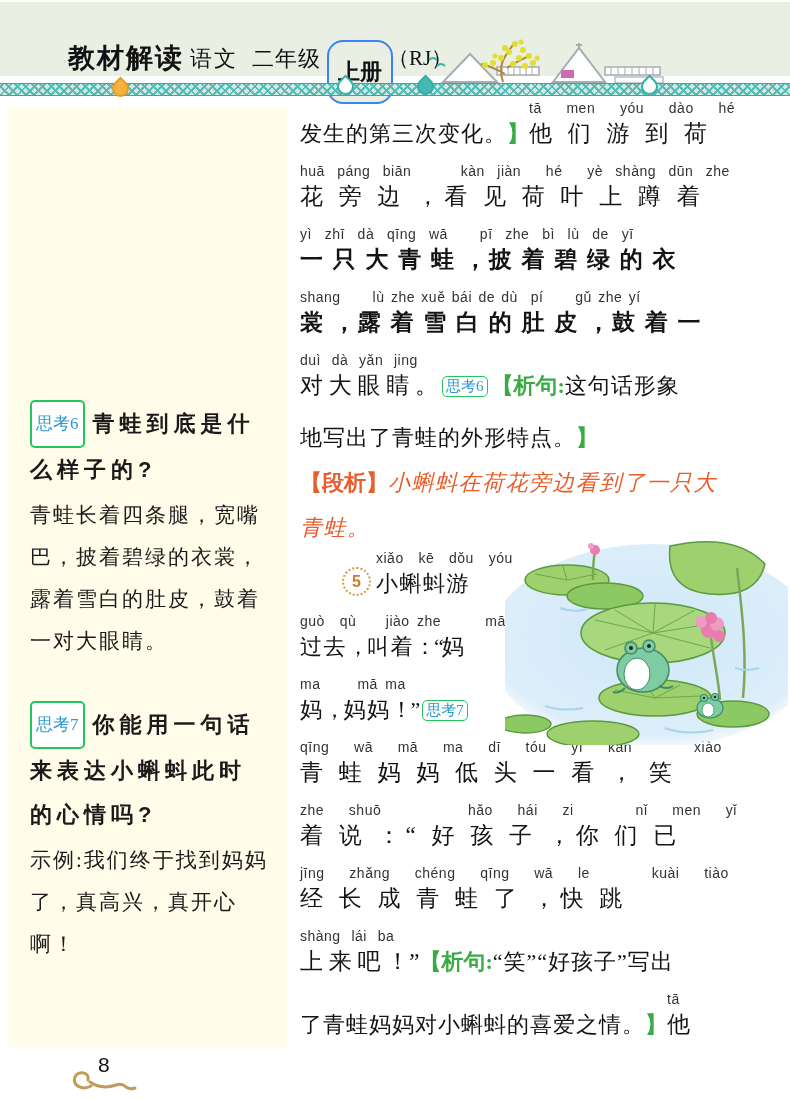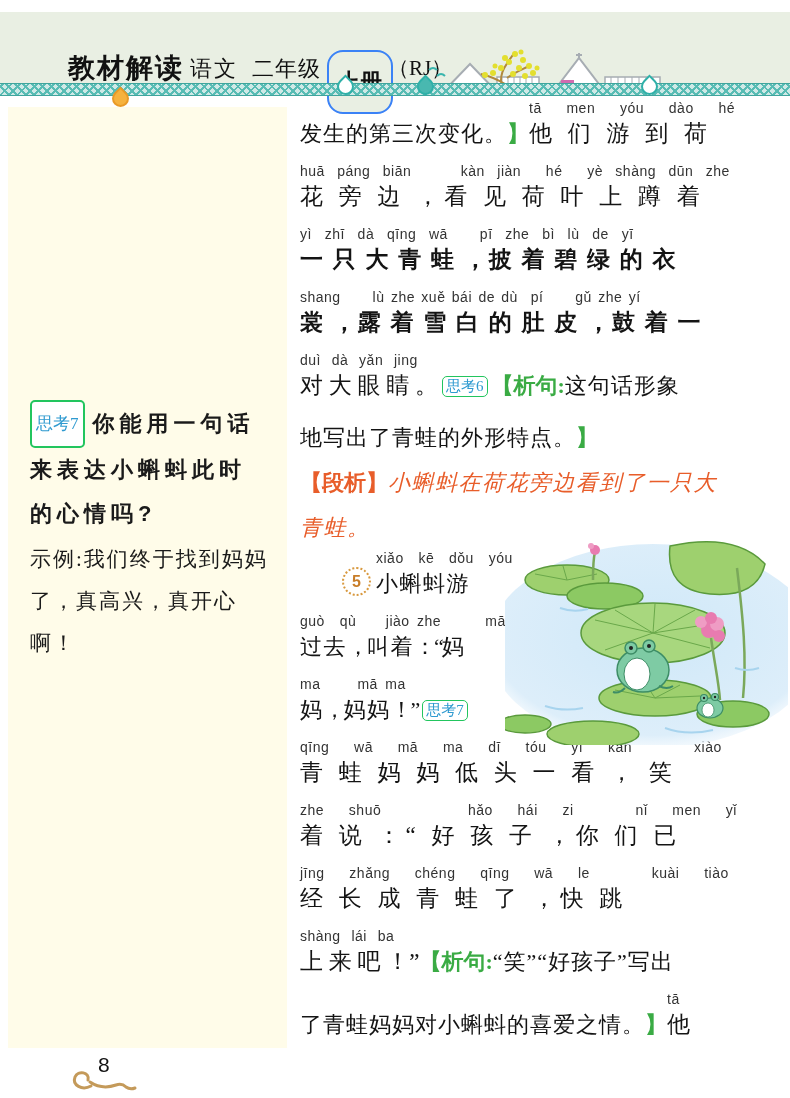--- a/index.html
+++ b/index.html
@@ -1,20 +1,20 @@
 <!DOCTYPE html>
 <html><head>
 <meta charset="utf-8">
 <style>
   html,body{margin:0;padding:0;background:#fff;}
   .page{position:relative;width:790px;height:1098px;background:#ffffff;overflow:hidden;
         font-family:"Liberation Serif",serif;}
 
   
-  .header{position:absolute;left:0;top:12px;width:790px;height:74px;background:#e9efe3;}
+  .header{position:absolute;left:0;top:2px;width:790px;height:74px;background:#e9efe3;}
   .h-title{position:absolute;left:68px;top:38px;font-size:27px;font-weight:bold;color:#111;
            font-family:"Liberation Sans",sans-serif;letter-spacing:2px;}
   .h-subject{position:absolute;left:190px;top:42px;font-size:22px;color:#111;letter-spacing:2px;}
   .h-grade{position:absolute;left:252px;top:42px;font-size:22px;color:#111;letter-spacing:1px;}
   .h-volume{position:absolute;left:327px;top:38px;font-size:22px;font-weight:bold;color:#111;
             border:2px solid #3b82f6;border-radius:16px;padding:15px 9px;background:#e9efe3;}
   .h-edition{position:absolute;left:388px;top:42px;font-size:21px;color:#111;}
   .header-art{position:absolute;left:425px;top:34px;}
   .header-border{position:absolute;left:0;top:83px;width:790px;height:13px;
      background-color:#cfe9e6;
@@ -114,20 +114,24 @@
 
     <span class="drop orange" style="left:112px"></span>
   </header>
   <div class="header-border"></div>
   <span class="drop" style="left:337px"></span>
   <span class="drop filled" style="left:417px"></span>
   <span class="drop" style="left:641px"></span>
 
   <aside class="sidebar" id="sidebar">
       <div class="think-block">
+        <div class="think-question"><span class="think-tag">思考6</span><span class="question-text">青蛙到底是什么样子的?</span></div>
+        <div class="think-answer">青蛙长着四条腿，宽嘴巴，披着碧绿的衣裳，露着雪白的肚皮，鼓着一对大眼睛。</div>
+      </div>
+      <div class="think-block">
         <div class="think-question"><span class="think-tag">思考7</span><span class="question-text">你能用一句话来表达小蝌蚪此时的心情吗?</span></div>
         <div class="think-answer">示例:我们终于找到妈妈了，真高兴，真开心啊！</div>
       </div>
     </aside>
 
   <main class="main" id="main">
       <div class="text-line with-ph"><span class="seg-plain">发生的第三次变化。</span><span class="seg-green">】</span><span class="seg-ph"><div class="pinyin">tā  men  yóu  dào  hé</div><div class="hanzi">他 们 游 到 荷</div></span></div>
       <div class="text-line with-ph"><span class="seg-ph"><div class="pinyin">huā páng biān    kàn jiàn  hé  yè shàng dūn zhe</div><div class="hanzi">花 旁 边 ，看 见 荷 叶 上 蹲 着</div></span></div>
       <div class="text-line with-ph squeeze"><span class="seg-ph"><div class="pinyin">yì  zhī  dà  qīng  wā     pī  zhe  bì  lù  de  yī</div><div class="hanzi">一 只 大 青 蛙 ，披 着 碧 绿 的 衣</div></span></div>
       <div class="text-line with-ph squeeze"><span class="seg-ph"><div class="pinyin">shang     lù zhe xuě bái de dù  pí     gǔ zhe yí</div><div class="hanzi">裳 ，露 着 雪 白 的 肚 皮 ，鼓 着 一</div></span></div>

